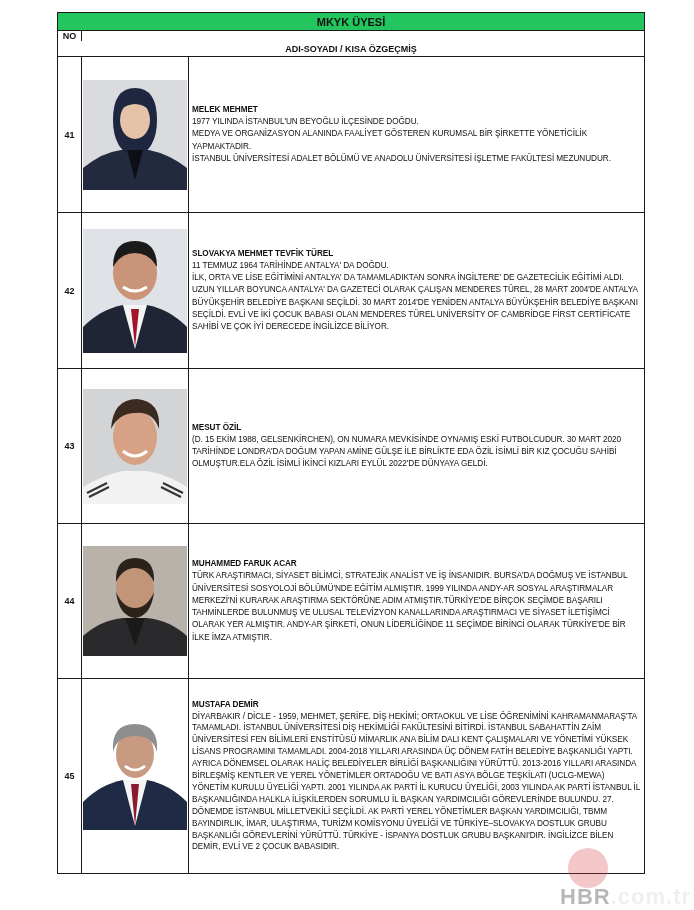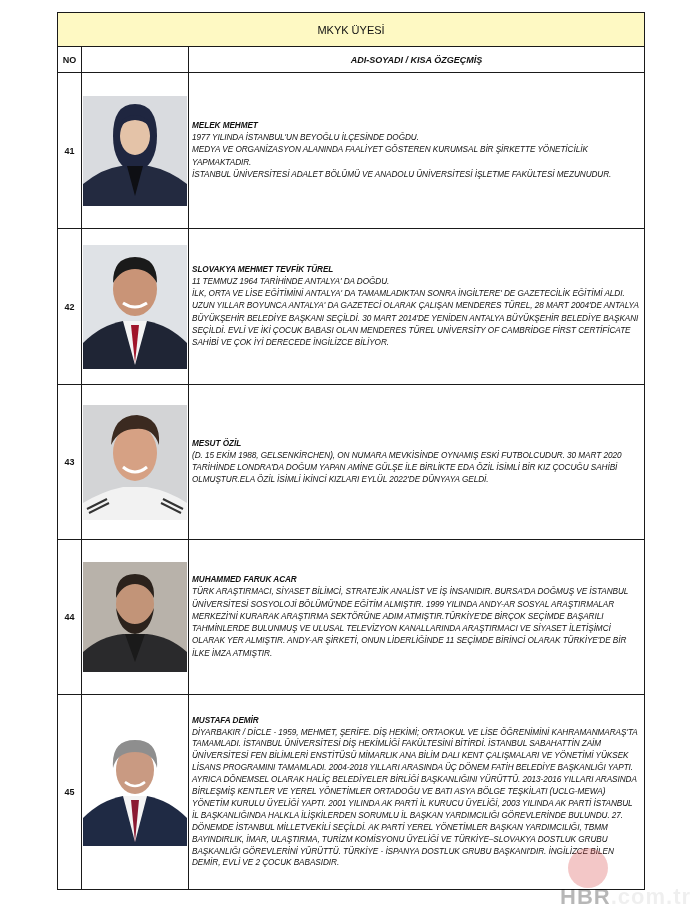--- a/index.html
+++ b/index.html
@@ -1,24 +1,24 @@
 <!DOCTYPE html>
 <html><head>
 <meta charset="utf-8">
 <style>
   * { box-sizing: border-box; margin: 0; padding: 0; }
   html, body { width: 694px; height: 910px; background: #ffffff; overflow: hidden; }
   body { position: relative; font-family: "Liberation Sans", "DejaVu Sans", sans-serif; color: #111; }
   .sheet { position: absolute; left: 57px; top: 12px; width: 588px; border: 1.5px solid #1a1a1a; }
-  .title-row { height: 34px; background: #fef9c3; border-bottom: 1px solid #1a1a1a;
-    display: flex; align-items: center; justify-content: center; font-weight: normal; font-size: 11px; }
-  .head-row { height: 26px; display: flex; border-bottom: 1px solid #1a1a1a; font-weight: bold; font-size: 9px; }
+  .title-row { height: 18px; background: #22c55e; border-bottom: 1px solid #1a1a1a;
+    display: flex; align-items: center; justify-content: center; font-weight: bold; font-size: 11px; }
+  .head-row { height: 26px; display: flex; border-bottom: 1px solid #1a1a1a; font-weight: bold; font-size: 9px; flex-direction: column; }
   .c-no { width: 24px; border-right: 1px solid #1a1a1a; display: flex; align-items: center; justify-content: center; flex-shrink: 0; }
   .c-photo { width: 107px; border-right: 1px solid #1a1a1a; flex-shrink: 0; display: flex; align-items: center; justify-content: center; }
-  .c-text { flex: 1; padding: 0 3px; display: flex; align-items: center; font-style: italic; }
+  .c-text { flex: 1; padding: 0 3px; display: flex; align-items: center; }
   .head-row .c-text { justify-content: center; }
   .row { display: flex; border-bottom: 1px solid #1a1a1a; }
   .row:last-child { border-bottom: none; }
   .row .c-no { font-weight: bold; font-size: 9px; }
   .bio { font-size: 8.2px; line-height: 12.2px; letter-spacing: -0.05px; }
   .bio .name { font-weight: bold; display: block; }
   .bio p { margin: 0; }
   .photo { width: 104px; background: #dcdcdc; position: relative; overflow: hidden; }
   .photo svg { width: 100%; height: 100%; display: block; }
   .watermark { position: absolute; left: 560px; top: 848px; width: 134px; height: 58px; opacity: 0.28; }

